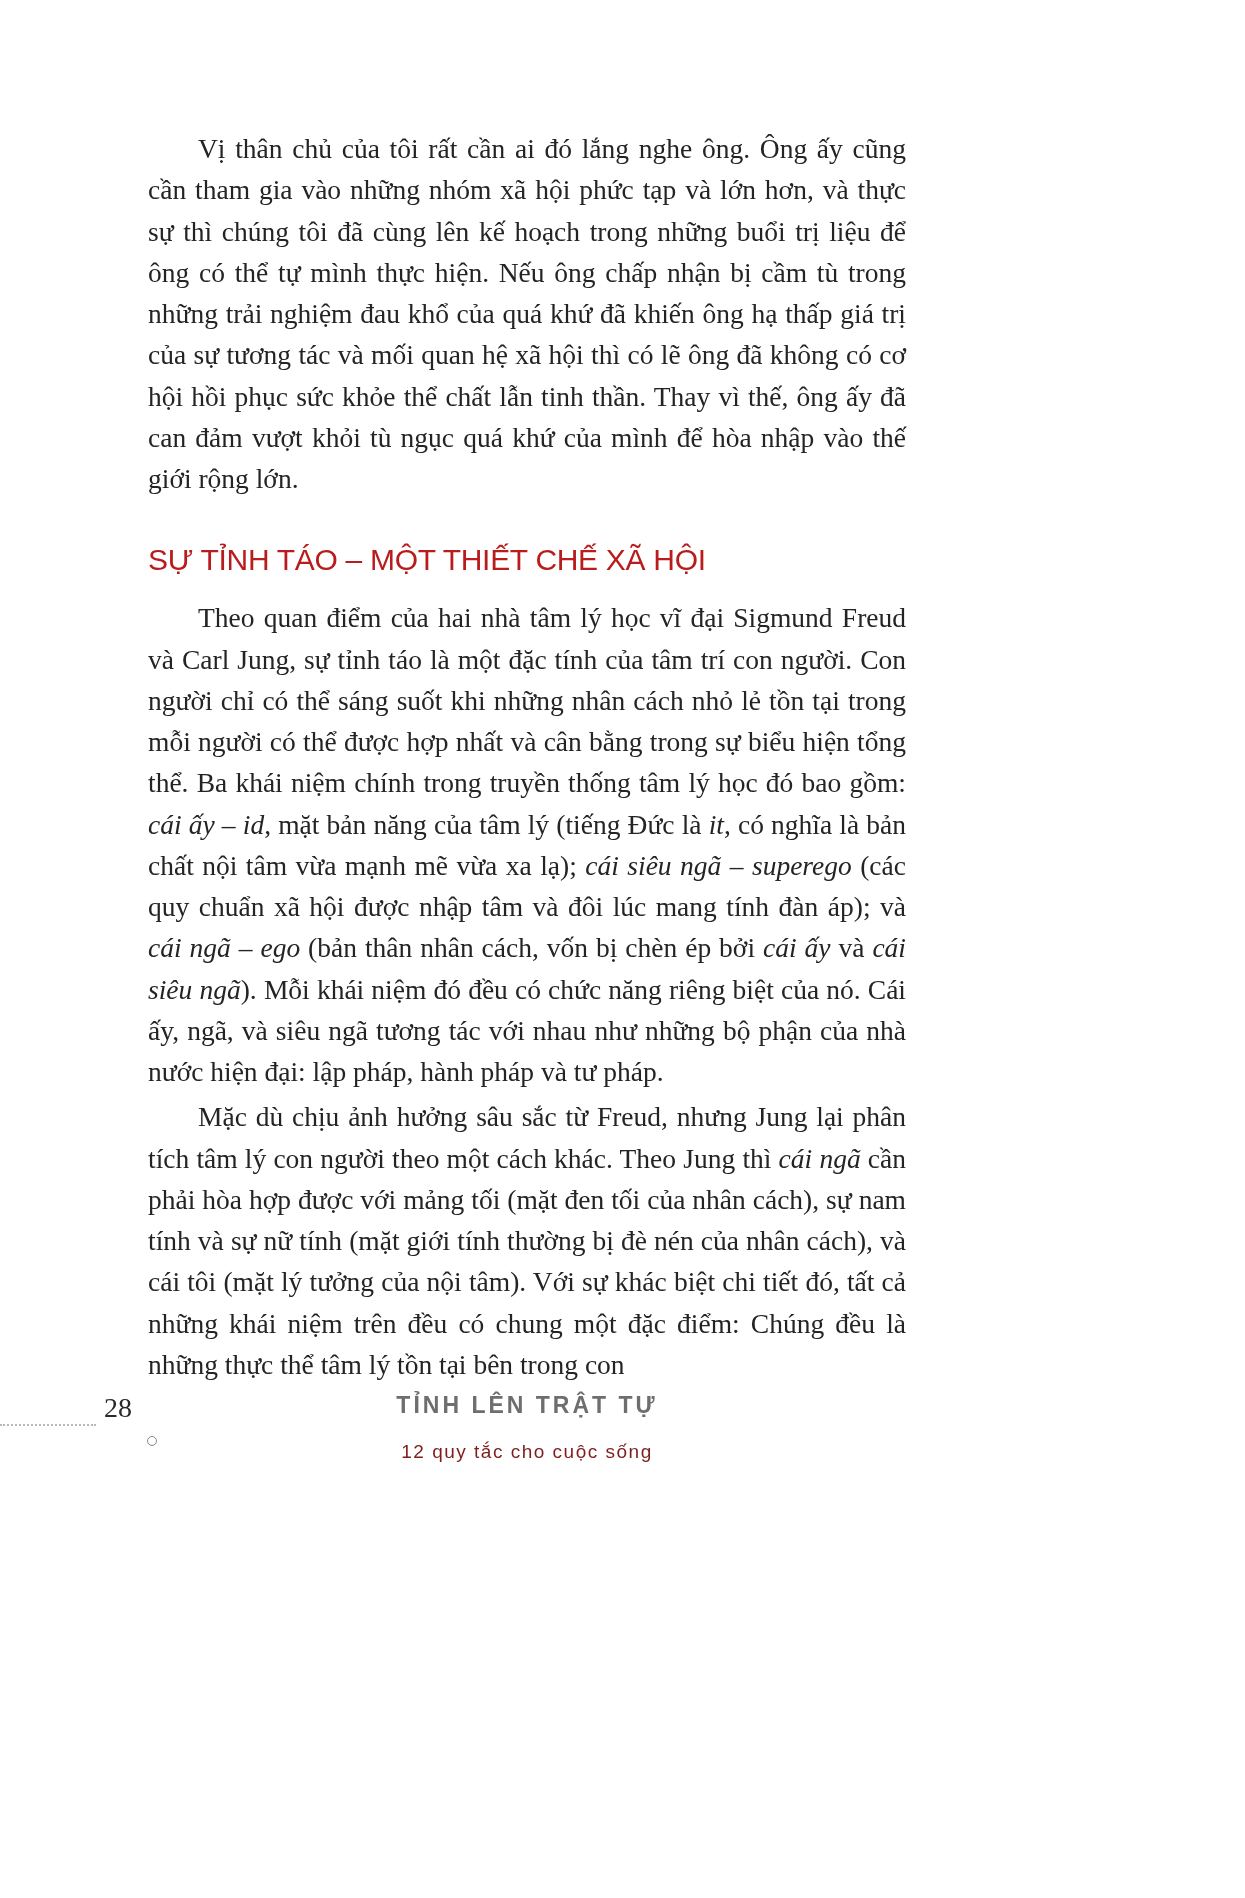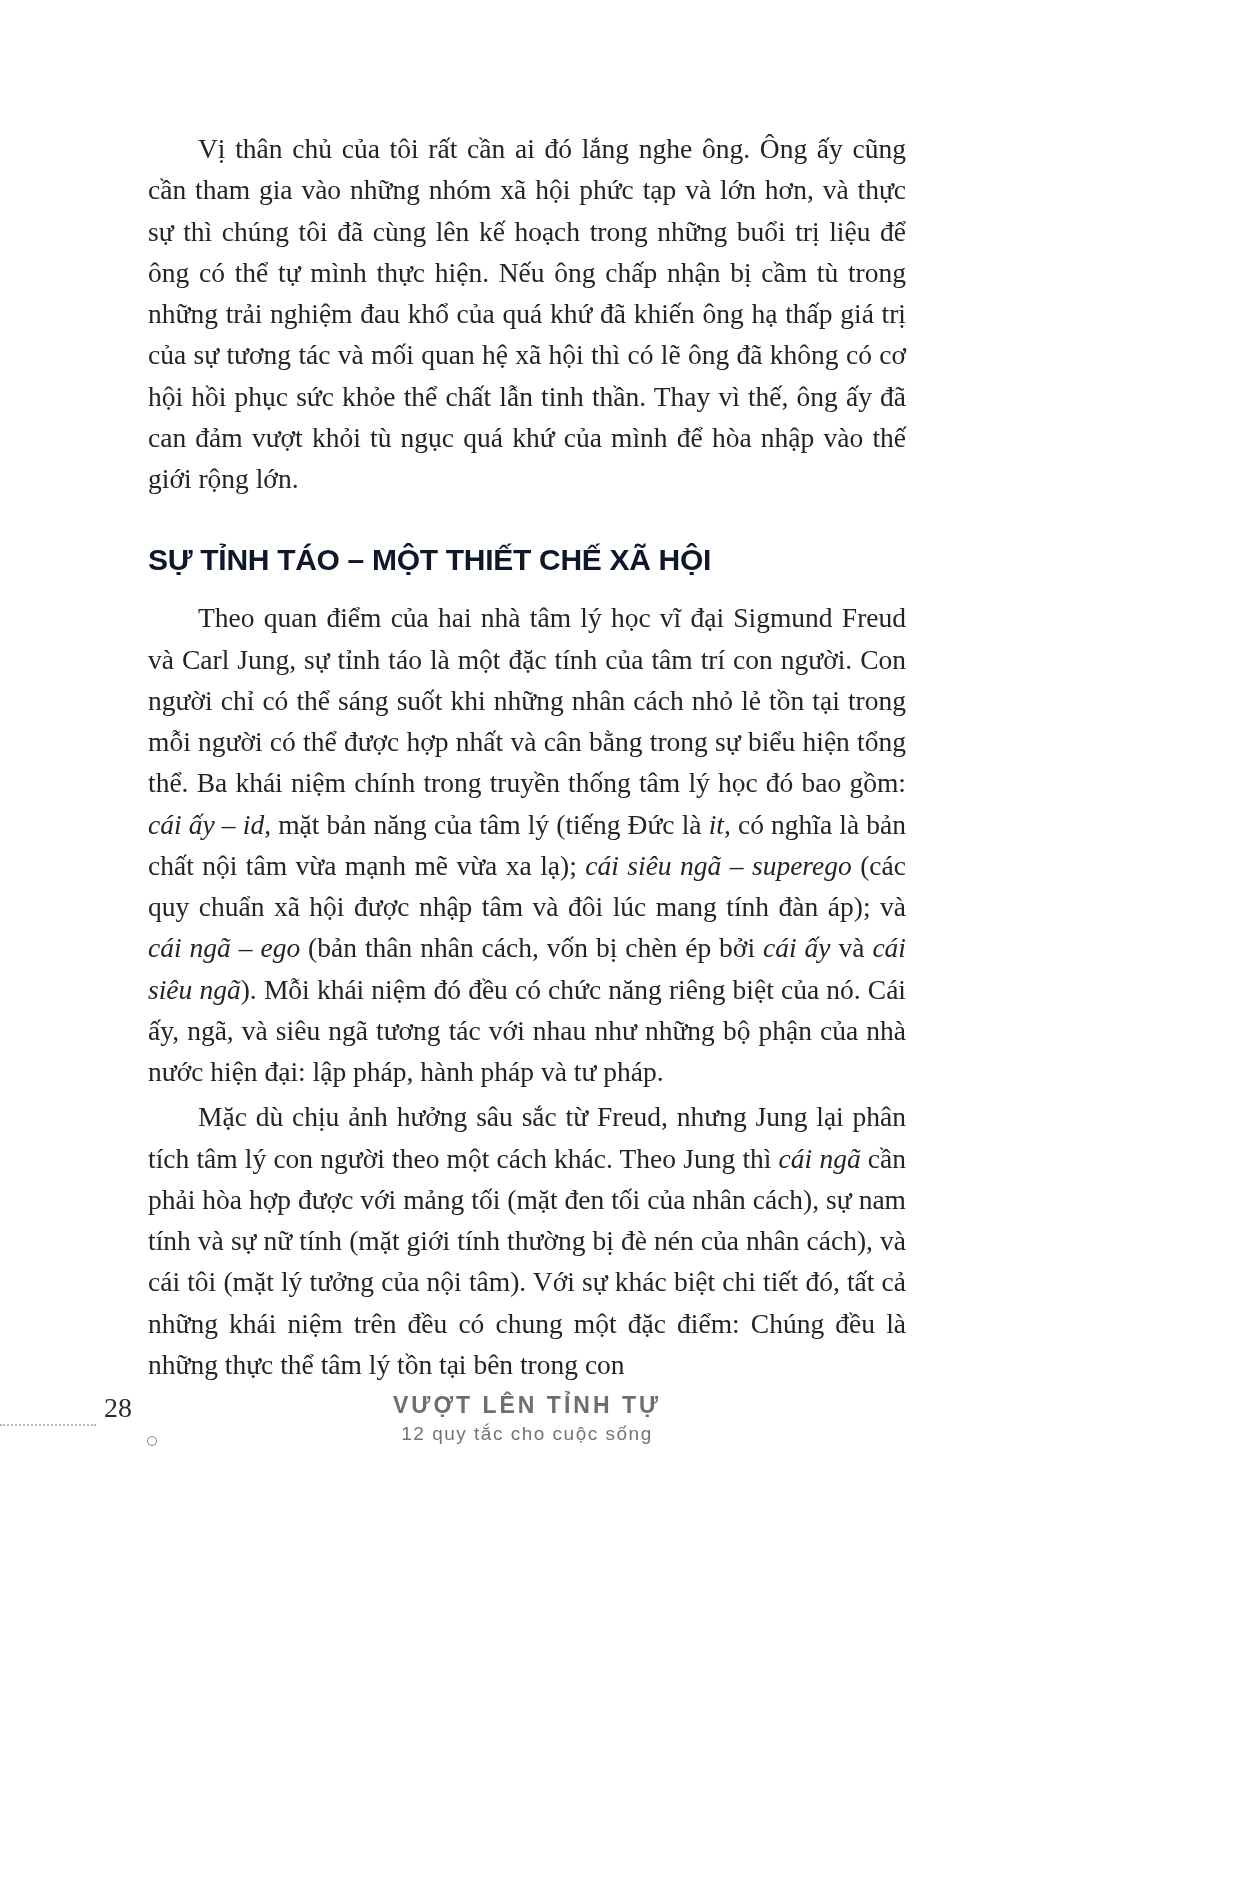--- a/index.html
+++ b/index.html
@@ -30,24 +30,24 @@
     margin: 0;
     color: #242424;
   }
   .para + .para {
     margin-top: 4px;
   }
   .para em {
   }
   .section-heading {
     font-family: "Liberation Sans", sans-serif;
-    font-weight: 700;
+    font-weight: 400;
     font-size: 30px;
     letter-spacing: -0.3px;
-    color: #0f172a;
+    color: #b91c1c;
     margin: 44px 0 20px 0;
     text-indent: 0;
   }
   .footer {
     position: absolute;
     left: 0;
     top: 1392px;
     width: 1245px;
     height: 70px;
   }
@@ -67,24 +67,24 @@
     text-align: center;
     font-family: "Liberation Sans", sans-serif;
   }
   .running-title {
     font-weight: 700;
     font-size: 23px;
     letter-spacing: 3px;
     color: #6e6e6e;
   }
   .running-subtitle {
-    margin-top: 4px;
+    margin-top: 22px;
     font-size: 19px;
     letter-spacing: 1.5px;
-    color: #737373;
+    color: #7f1d1d;
   }
   .margin-dotted-line {
     position: absolute;
     left: 0;
     top: 1424px;
     width: 96px;
     border-top: 2px dotted #b8b8b8;
   }
   .margin-circle-mark {
     position: absolute;
@@ -108,21 +108,21 @@
 
     <p class="para"><span>Theo quan điểm của hai nhà tâm lý học vĩ đại Sigmund Freud và Carl Jung, sự tỉnh táo là một đặc tính của tâm trí con người. Con người chỉ có thể sáng suốt khi những nhân cách nhỏ lẻ tồn tại trong mỗi người có thể được hợp nhất và cân bằng trong sự biểu hiện tổng thể. Ba khái niệm chính trong truyền thống tâm lý học đó bao gồm: </span><em>cái ấy – id</em><span>, mặt bản năng của tâm lý (tiếng Đức là </span><em>it</em><span>, có nghĩa là bản chất nội tâm vừa mạnh mẽ vừa xa lạ); </span><em>cái siêu ngã – superego</em><span> (các quy chuẩn xã hội được nhập tâm và đôi lúc mang tính đàn áp); và </span><em>cái ngã – ego</em><span> (bản thân nhân cách, vốn bị chèn ép bởi </span><em>cái ấy</em><span> và </span><em>cái siêu ngã</em><span>). Mỗi khái niệm đó đều có chức năng riêng biệt của nó. Cái ấy, ngã, và siêu ngã tương tác với nhau như những bộ phận của nhà nước hiện đại: lập pháp, hành pháp và tư pháp.</span></p>
 
     <p class="para"><span>Mặc dù chịu ảnh hưởng sâu sắc từ Freud, nhưng Jung lại phân tích tâm lý con người theo một cách khác. Theo Jung thì </span><em>cái ngã</em><span> cần phải hòa hợp được với mảng tối (mặt đen tối của nhân cách), sự nam tính và sự nữ tính (mặt giới tính thường bị đè nén của nhân cách), và cái tôi (mặt lý tưởng của nội tâm). Với sự khác biệt chi tiết đó, tất cả những khái niệm trên đều có chung một đặc điểm: Chúng đều là những thực thể tâm lý tồn tại bên trong con</span></p>
   </div>
 
   <div class="footer">
     <div class="page-number">28</div>
 
     <div class="running-center">
-      <div class="running-title">VƯỢT LÊN TỈNH TỰ</div>
+      <div class="running-title">TỈNH LÊN TRẬT TỰ</div>
       <div class="running-subtitle">12 quy tắc cho cuộc sống</div>
     </div>
   </div>
 
   <div class="margin-dotted-line"></div>
   <div class="margin-circle-mark"></div>
 
 </div>
 
 </body></html>

